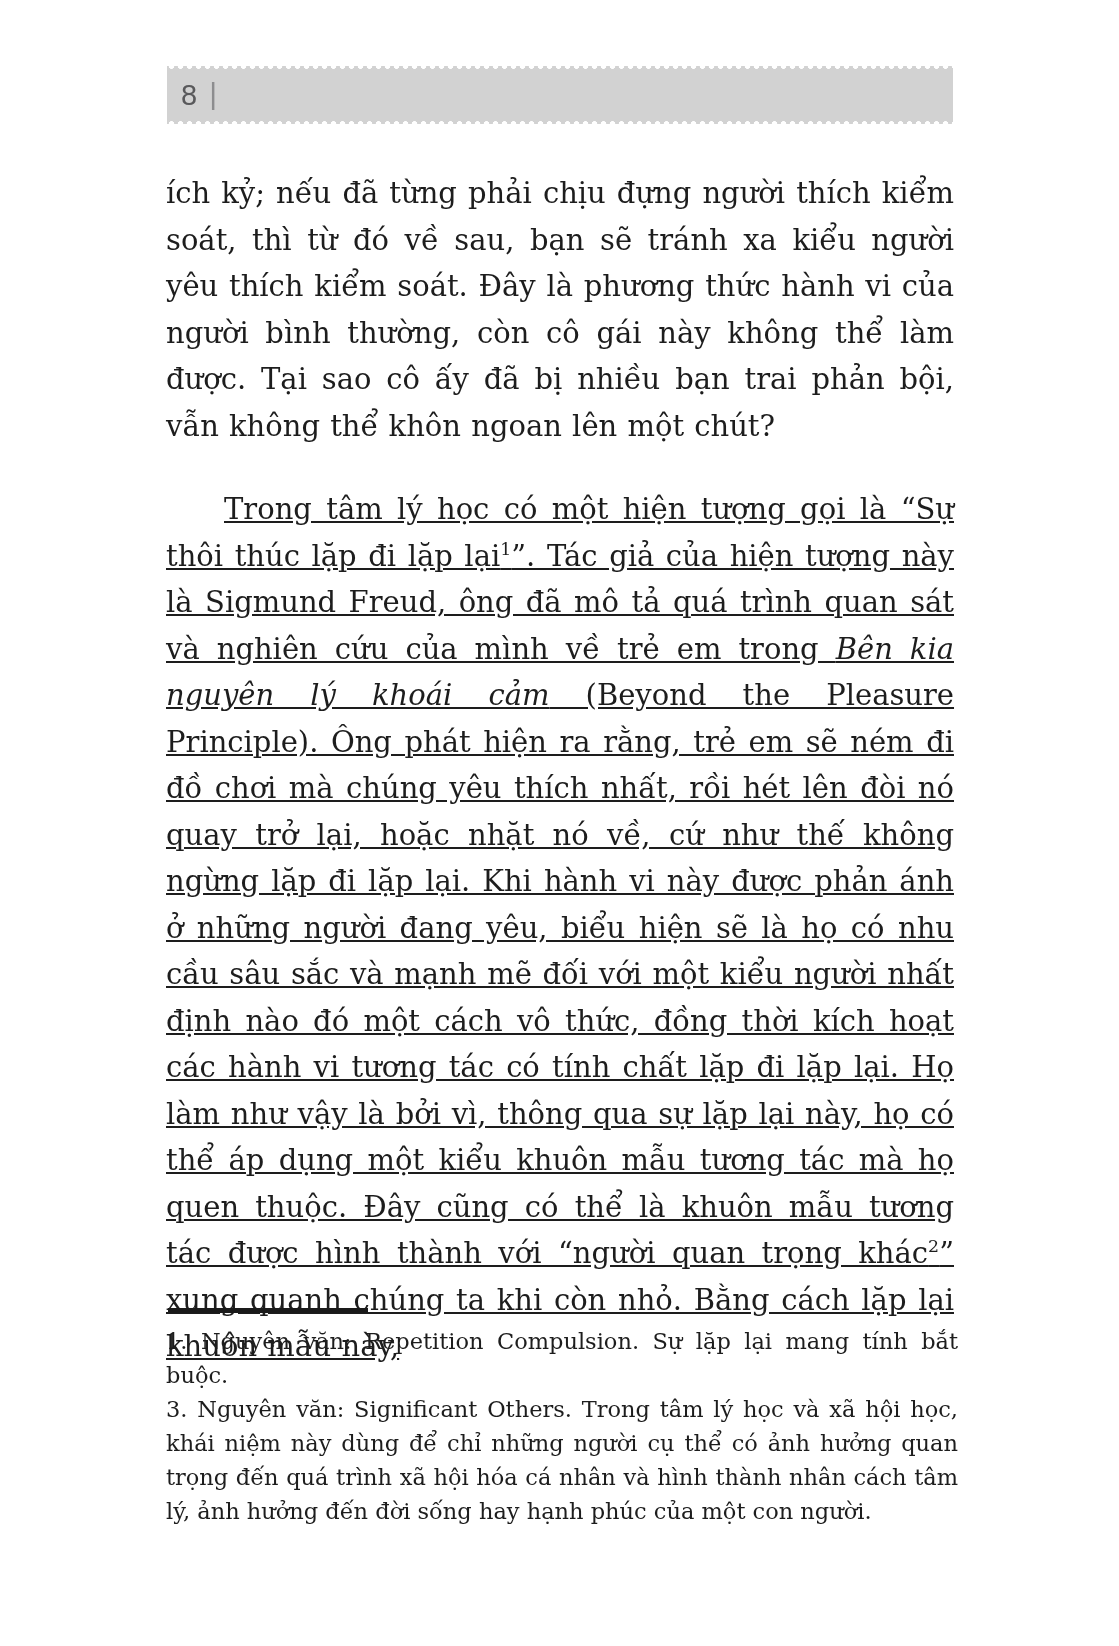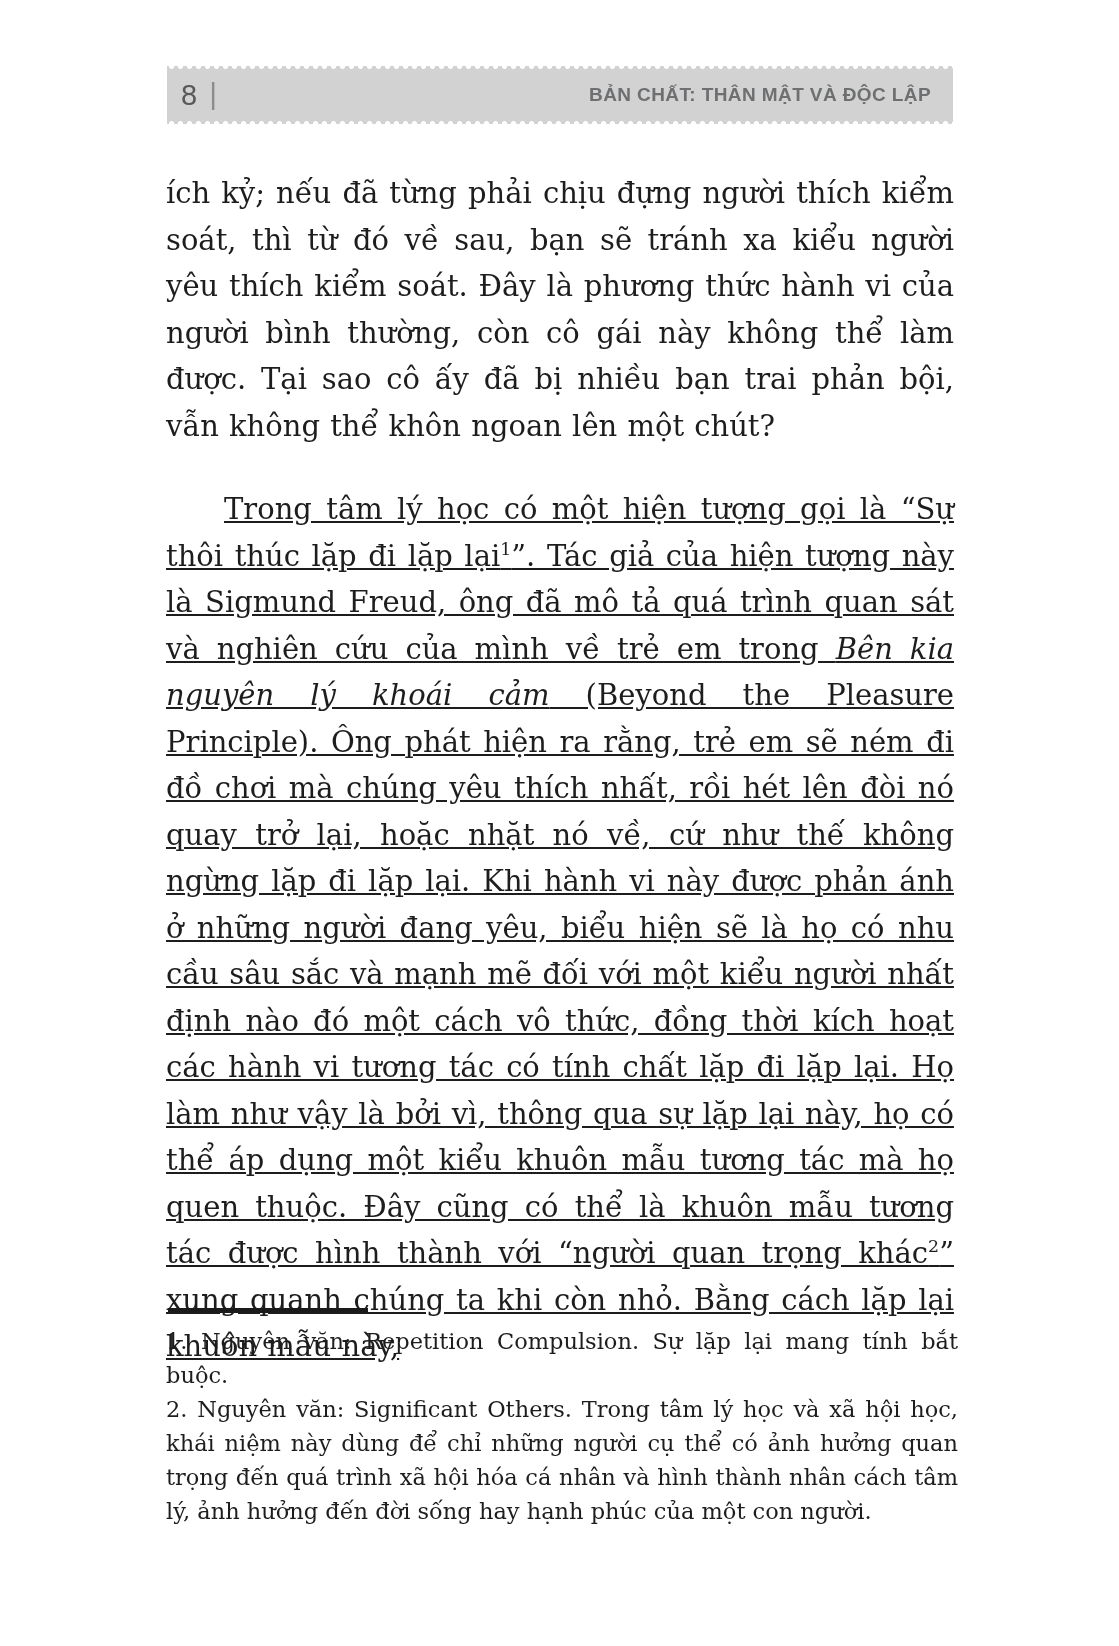--- a/index.html
+++ b/index.html
@@ -120,27 +120,26 @@
 </head>
 <body>
 
 <div class="page">
 
   <header class="running-head">
     <span class="page-num">
       <span>8</span>
       <span class="bar">|</span>
     </span>
-    <span class="head-title">BẢN CHẤT: THÂN MẬT VÀ ĐỘC LẬP</span>
   </header>
 
   <main class="body-text">
     <p>ích kỷ; nếu đã từng phải chịu đựng người thích kiểm soát, thì từ đó về sau, bạn sẽ tránh xa kiểu người yêu thích kiểm soát. Đây là phương thức hành vi của người bình thường, còn cô gái này không thể làm được. Tại sao cô ấy đã bị nhiều bạn trai phản bội, vẫn không thể khôn ngoan lên một chút?</p>
     <p class="indent"><span>Trong tâm lý học có một hiện tượng gọi là “Sự thôi thúc lặp đi lặp lại</span><sup>1</sup><span>”. Tác giả của hiện tượng này là Sigmund Freud, ông đã mô tả quá trình quan sát và nghiên cứu của mình về trẻ em trong </span><i>Bên kia nguyên lý khoái cảm</i><span> (Beyond the Pleasure Principle). Ông phát hiện ra rằng, trẻ em sẽ ném đi đồ chơi mà chúng yêu thích nhất, rồi hét lên đòi nó quay trở lại, hoặc nhặt nó về, cứ như thế không ngừng lặp đi lặp lại. Khi hành vi này được phản ánh ở những người đang yêu, biểu hiện sẽ là họ có nhu cầu sâu sắc và mạnh mẽ đối với một kiểu người nhất định nào đó một cách vô thức, đồng thời kích hoạt các hành vi tương tác có tính chất lặp đi lặp lại. Họ làm như vậy là bởi vì, thông qua sự lặp lại này, họ có thể áp dụng một kiểu khuôn mẫu tương tác mà họ quen thuộc. Đây cũng có thể là khuôn mẫu tương tác được hình thành với “người quan trọng khác</span><sup>2</sup><span>” xung quanh chúng ta khi còn nhỏ. Bằng cách lặp lại khuôn mẫu này,</span></p>
   </main>
 
   <footer class="footnotes">
     <div class="footnote-rule"></div>
     <p>1. Nguyên văn: Repetition Compulsion. Sự lặp lại mang tính bắt buộc.</p>
-    <p>2. Nguyên văn: Significant Others. Trong tâm lý học và xã hội học, khái niệm này dùng để chỉ những người cụ thể có ảnh hưởng quan trọng đến quá trình xã hội hóa cá nhân và hình thành nhân cách tâm lý, ảnh hưởng đến đời sống hay hạnh phúc của một con người.</p>
+    <p>3. Nguyên văn: Significant Others. Trong tâm lý học và xã hội học, khái niệm này dùng để chỉ những người cụ thể có ảnh hưởng quan trọng đến quá trình xã hội hóa cá nhân và hình thành nhân cách tâm lý, ảnh hưởng đến đời sống hay hạnh phúc của một con người.</p>
   </footer>
 
 </div>
 
 </body></html>

